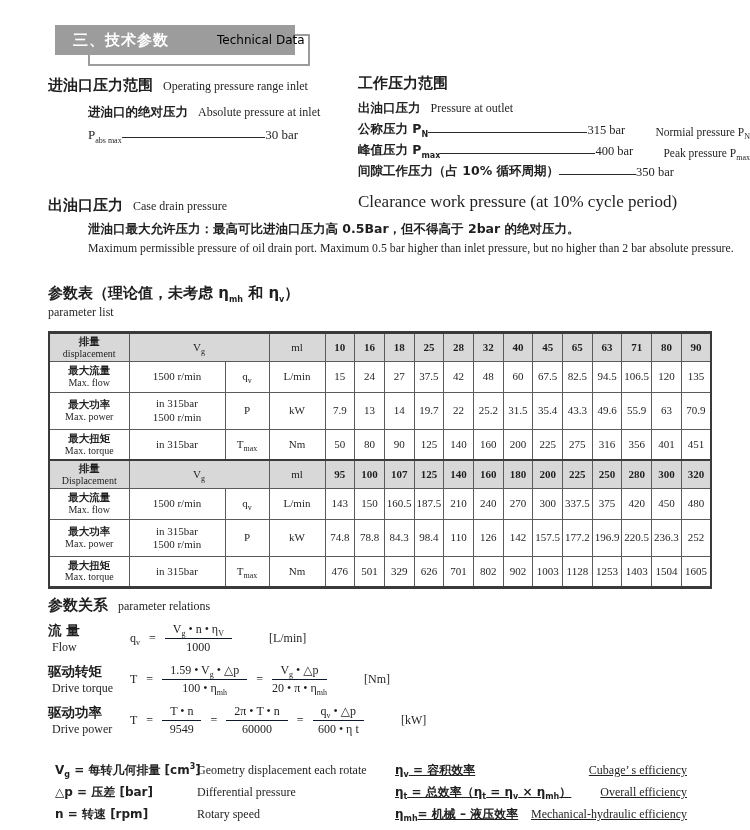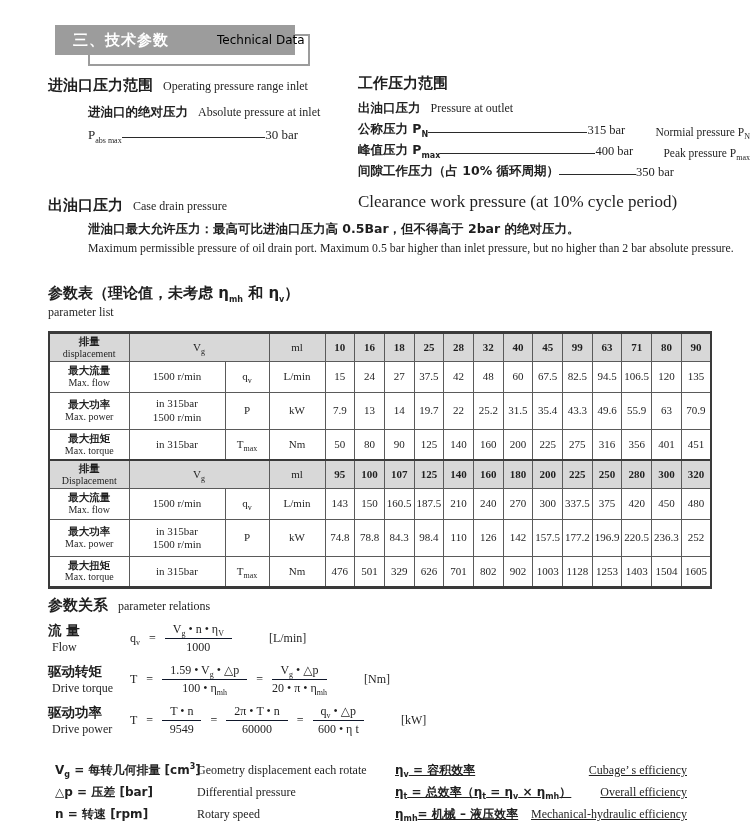--- a/index.html
+++ b/index.html
@@ -173,21 +173,21 @@
             <td colspan="2">V<sub>g</sub></td>
             <td>ml</td>
             <td class="val">10</td>
             <td class="val">16</td>
             <td class="val">18</td>
             <td class="val">25</td>
             <td class="val">28</td>
             <td class="val">32</td>
             <td class="val">40</td>
             <td class="val">45</td>
-            <td class="val">99</td>
+            <td class="val">65</td>
             <td class="val">63</td>
             <td class="val">71</td>
             <td class="val">80</td>
             <td class="val">90</td>
           </tr>
           <tr class="r-flow">
             <td>
               <div class="cell-cn">最大流量</div>
               <div class="cell-en">Max. flow</div>
             </td>

